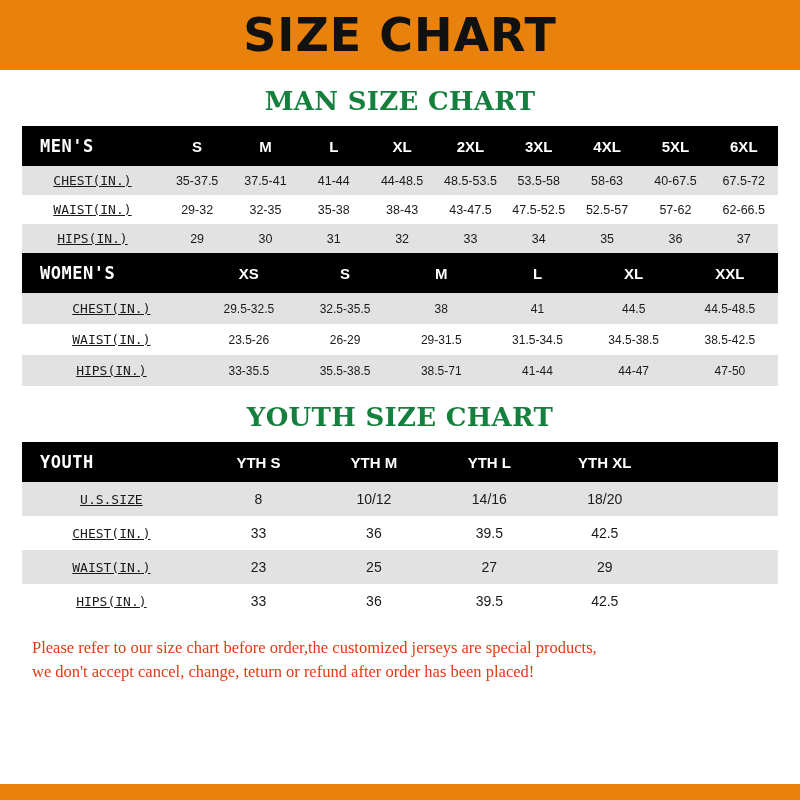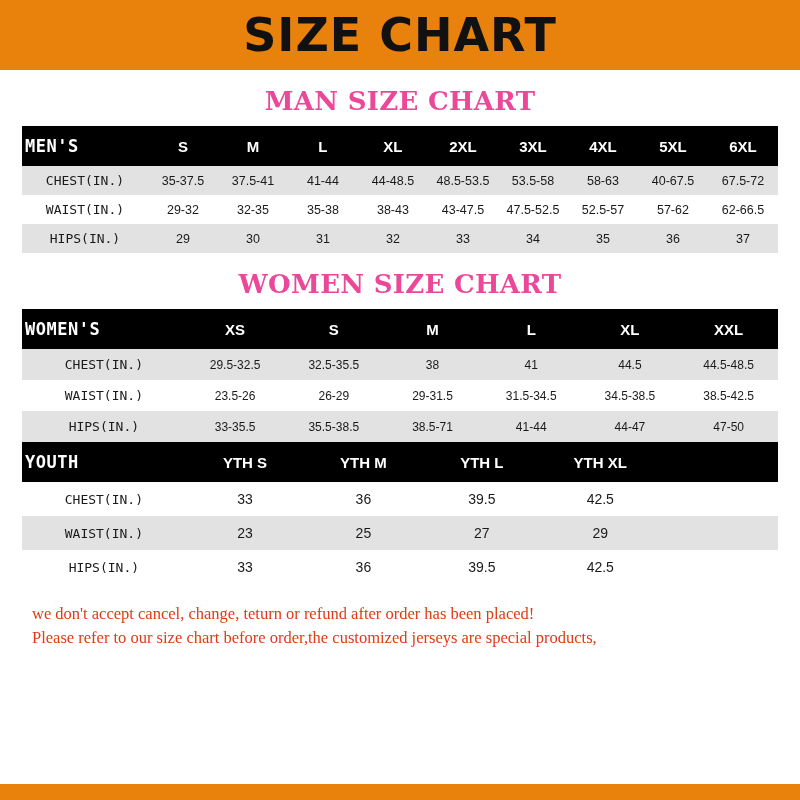--- a/index.html
+++ b/index.html
@@ -39,21 +39,21 @@
     line-height: 1;
   }
   .content {
     padding: 0 22px;
     box-sizing: border-box;
   }
   .section-title {
     font-family: "DejaVu Serif", serif;
     font-weight: bold;
     font-size: 26px;
-    color: #ec4899;
+    color: #15803d;
     text-align: center;
     margin: 16px 0 10px 0;
     letter-spacing: 0.3px;
   }
   table.size-table {
     width: 100%;
     border-collapse: collapse;
     table-layout: fixed;
   }
   table.size-table th,
@@ -67,36 +67,37 @@
   }
   table.size-table thead th {
     background: #000000;
     color: #ffffff;
     font-weight: bold;
     font-size: 15px;
     padding: 10px 2px;
   }
   table.size-table thead th.row-label-head {
     text-align: left;
-    padding-left: 3px;
+    padding-left: 18px;
     font-family: "DejaVu Sans Mono", monospace;
     font-size: 17px;
     letter-spacing: 0.5px;
   }
   table.size-table tbody tr.band-light td {
     background: #e2e2e2;
   }
   table.size-table tbody tr.band-white td {
     background: #ffffff;
   }
   table.size-table tbody td.row-label {
     font-family: "DejaVu Sans Mono", monospace;
     font-size: 13px;
     letter-spacing: 0px;
     text-align: center;
+    text-decoration: underline;
   }
   
   .women thead th {
     font-size: 16px;
     padding: 12px 2px;
   }
   .women tbody td {
     font-size: 12px;
     padding: 8px 2px;
   }
@@ -193,21 +194,20 @@
             <td>34</td>
             <td>35</td>
             <td>36</td>
             <td>37</td>
           </tr>
         </tbody>
       </table>
     </div>
 
     <div class="section">
-      <div class="section-title">WOMEN SIZE CHART</div>
       <table class="size-table women">
         <thead>
           <tr>
             <th class="row-label-head" style="width:21%">WOMEN'S</th>
             <th>XS</th>
             <th>S</th>
             <th>M</th>
             <th>L</th>
             <th>XL</th>
             <th>XXL</th>
@@ -239,32 +239,41 @@
             <td>38.5-71</td>
             <td>41-44</td>
             <td>44-47</td>
             <td>47-50</td>
           </tr>
         </tbody>
       </table>
     </div>
 
     <div class="section">
+      <div class="section-title">YOUTH SIZE CHART</div>
       <table class="size-table youth">
         <thead>
           <tr>
             <th class="row-label-head" style="width:21%">YOUTH</th>
             <th>YTH S</th>
             <th>YTH M</th>
             <th>YTH L</th>
             <th>YTH XL</th>
             <th></th>
           </tr>
         </thead>
         <tbody>
+          <tr class="band-light">
+            <td class="row-label">U.S.SIZE</td>
+            <td>8</td>
+            <td>10/12</td>
+            <td>14/16</td>
+            <td>18/20</td>
+            <td></td>
+          </tr>
           <tr class="band-white">
             <td class="row-label">CHEST(IN.)</td>
             <td>33</td>
             <td>36</td>
             <td>39.5</td>
             <td>42.5</td>
             <td></td>
           </tr>
           <tr class="band-light">
             <td class="row-label">WAIST(IN.)</td>
@@ -280,20 +289,20 @@
             <td>36</td>
             <td>39.5</td>
             <td>42.5</td>
             <td></td>
           </tr>
         </tbody>
       </table>
     </div>
 
     <div class="note">
+      <div>Please refer to our size chart before order,the customized jerseys are special products,</div>
       <div>we don't accept cancel, change, teturn or refund after order has been placed!</div>
-      <div>Please refer to our size chart before order,the customized jerseys are special products,</div>
     </div>
 
   </div>
 
   <div class="footer-bar"></div>
 </div>
 
 </body></html>

